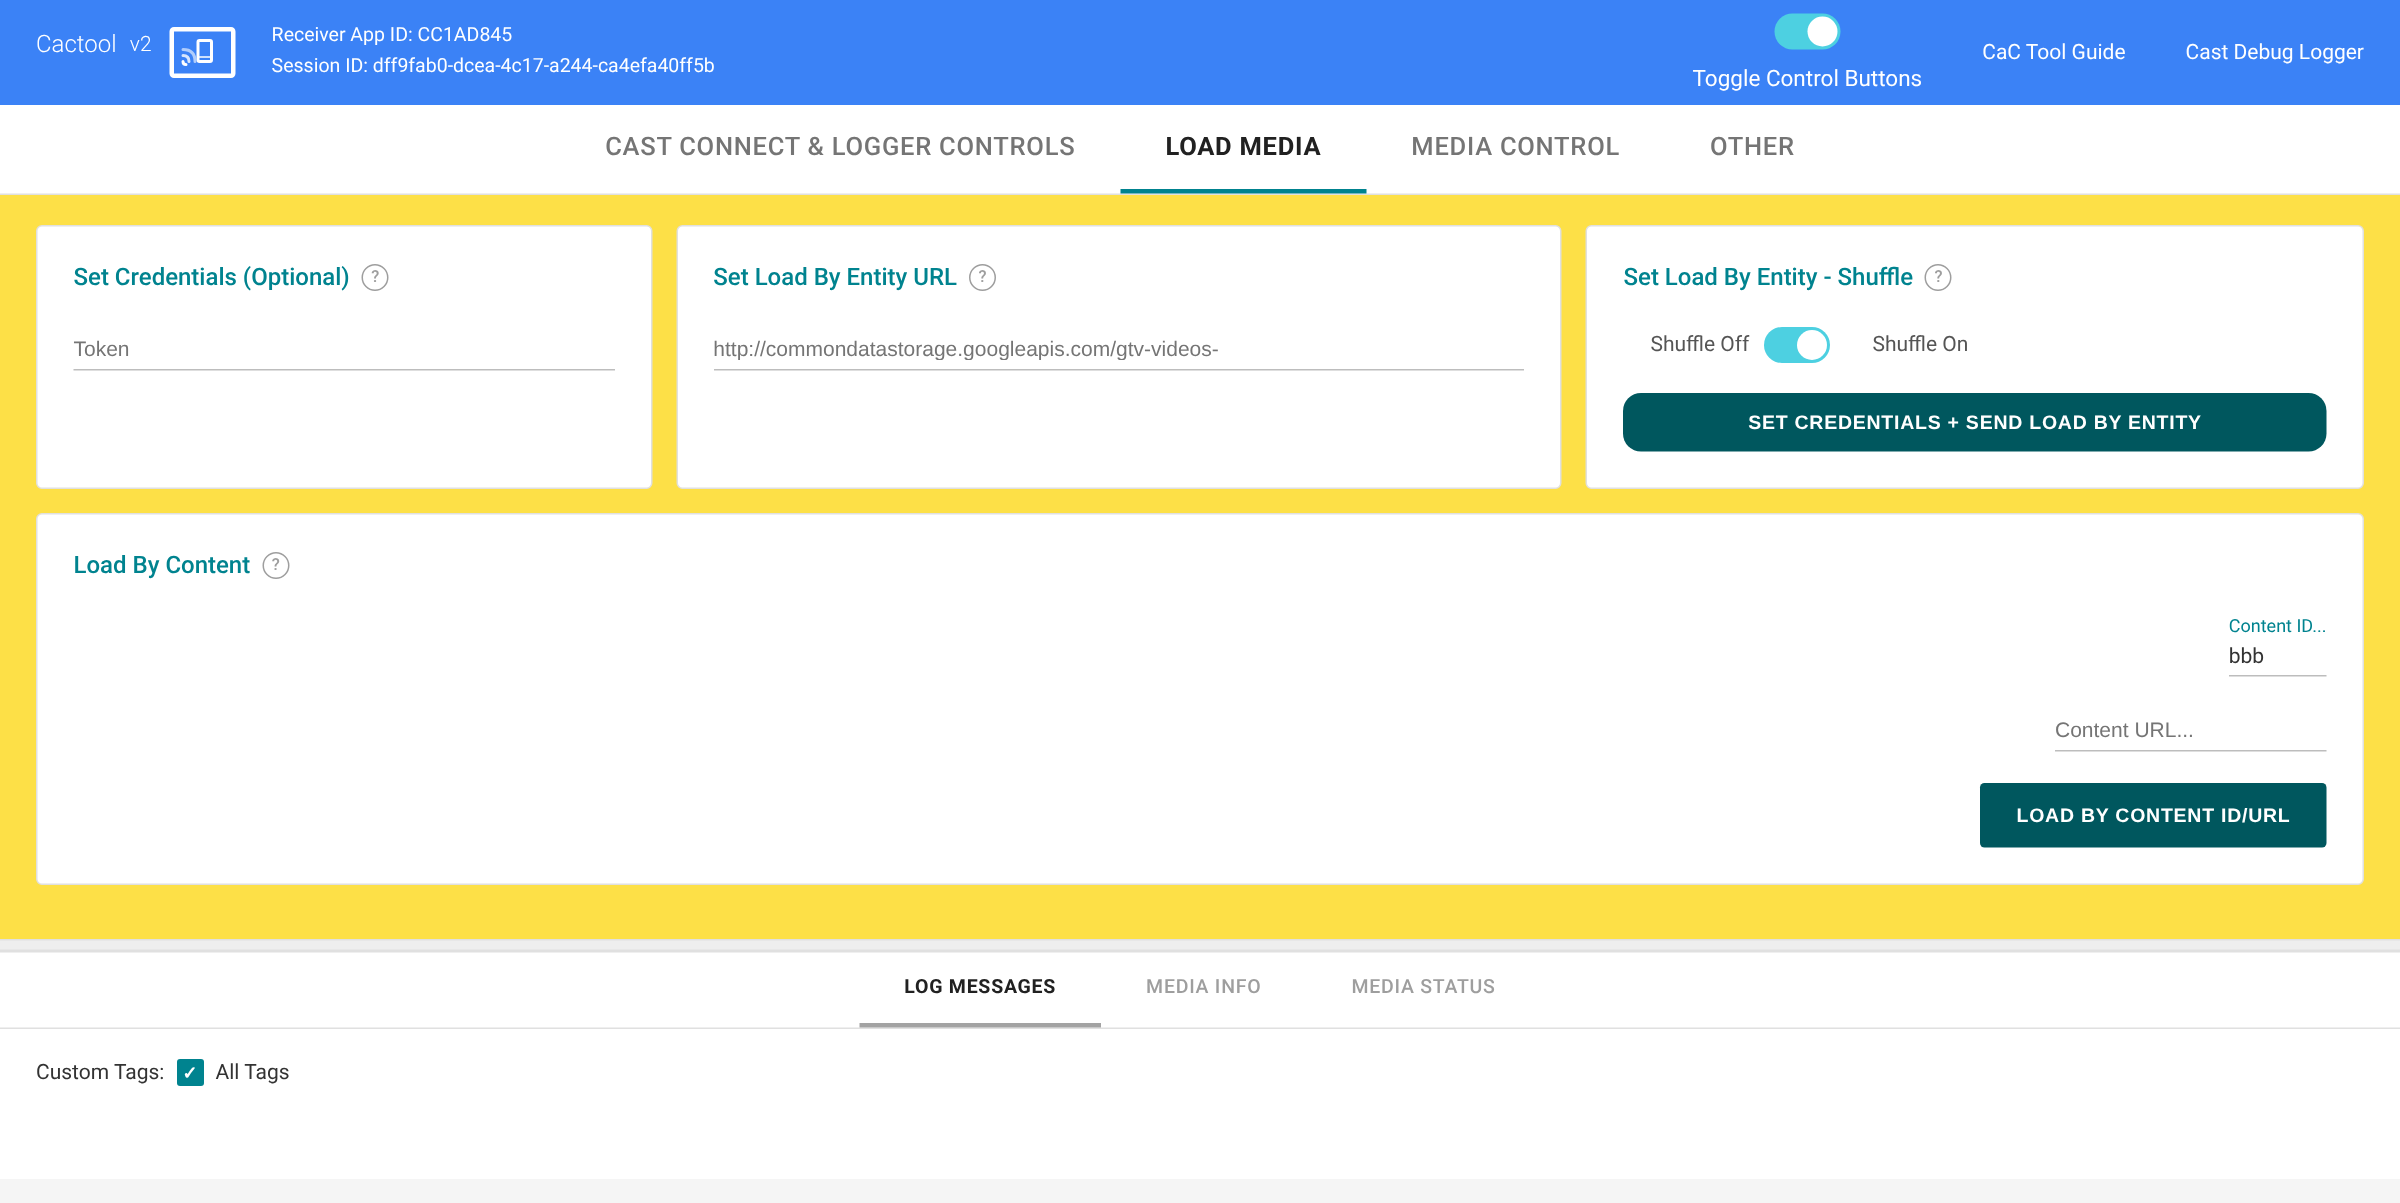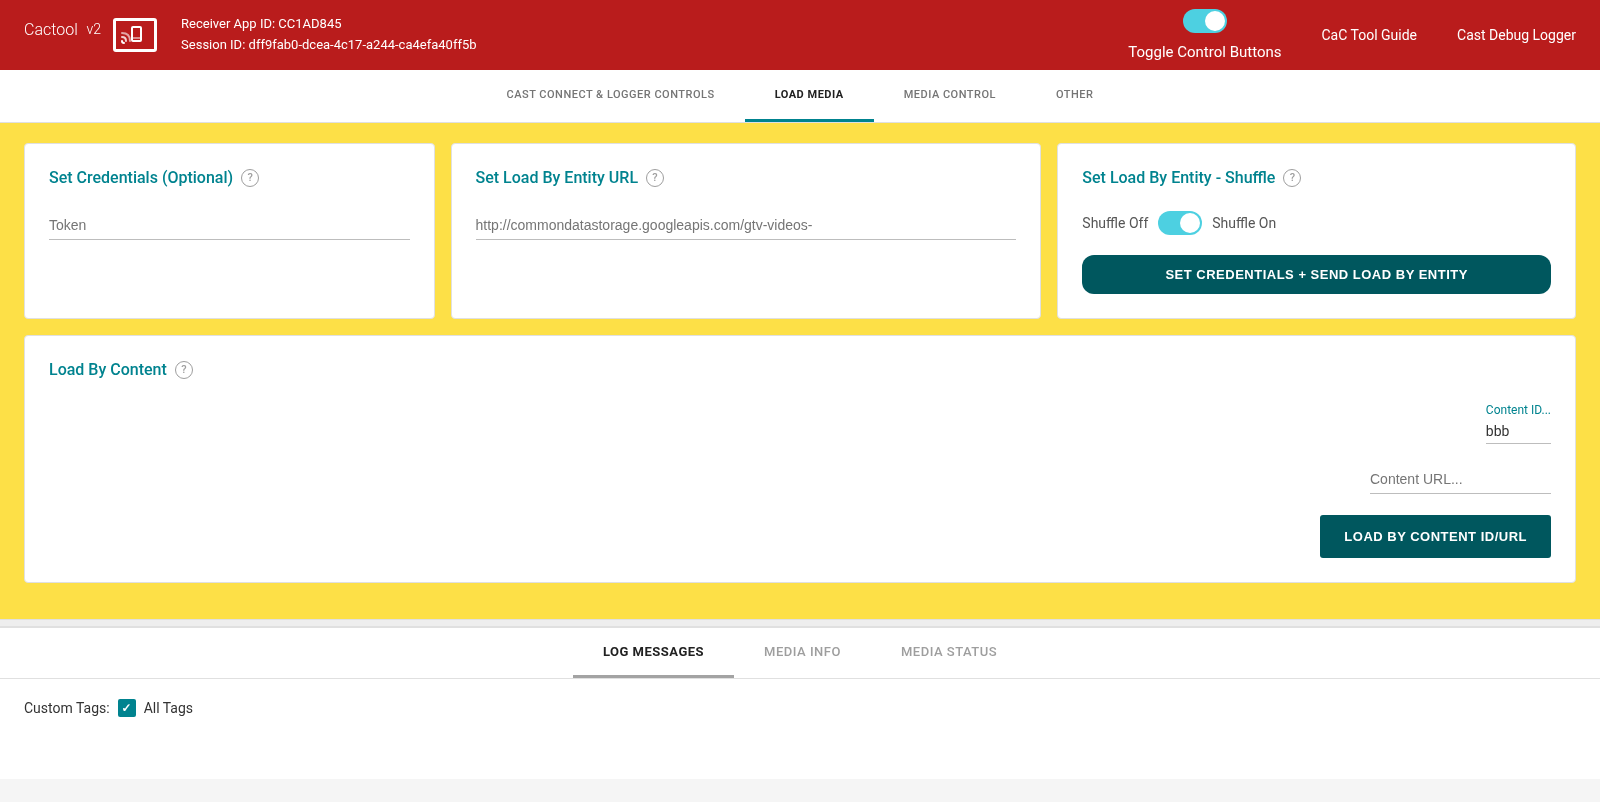--- a/index.html
+++ b/index.html
@@ -1,20 +1,20 @@
 <!DOCTYPE html>
 <html><head>
   <meta charset="utf-8">
   <style>
     * { box-sizing: border-box; margin: 0; padding: 0; }
     body { font-family: 'Roboto', Arial, sans-serif; background: #f5f5f5; font-size: 14px; color: #333; }
 
     
     .header {
-      background: #b91c1c;
+      background: #3b82f6;
       display: flex;
       align-items: center;
       padding: 0 24px;
       height: 70px;
       color: white;
     }
     .header-logo {
       display: flex;
       align-items: center;
       gap: 12px;
@@ -73,21 +73,21 @@
     
     .tabs-bar {
       background: white;
       border-bottom: 1px solid #e0e0e0;
       display: flex;
       justify-content: center;
       gap: 0;
     }
     .tab {
       padding: 18px 30px;
-      font-size: 11px;
+      font-size: 17px;
       letter-spacing: 0.5px;
       color: #757575;
       cursor: pointer;
       border-bottom: 3px solid transparent;
       font-weight: 500;
       text-transform: uppercase;
     }
     .tab.active {
       color: #212121;
       border-bottom: 3px solid #00838f;
@@ -152,20 +152,21 @@
     
     .shuffle-row {
       display: flex;
       align-items: center;
       gap: 10px;
       margin-bottom: 20px;
     }
     .shuffle-label {
       font-size: 14px;
       color: #555;
+      margin-left: 18px;
     }
     .shuffle-toggle {
       width: 44px;
       height: 24px;
       background: #4dd0e1;
       border-radius: 12px;
       position: relative;
       cursor: pointer;
       flex-shrink: 0;
     }

